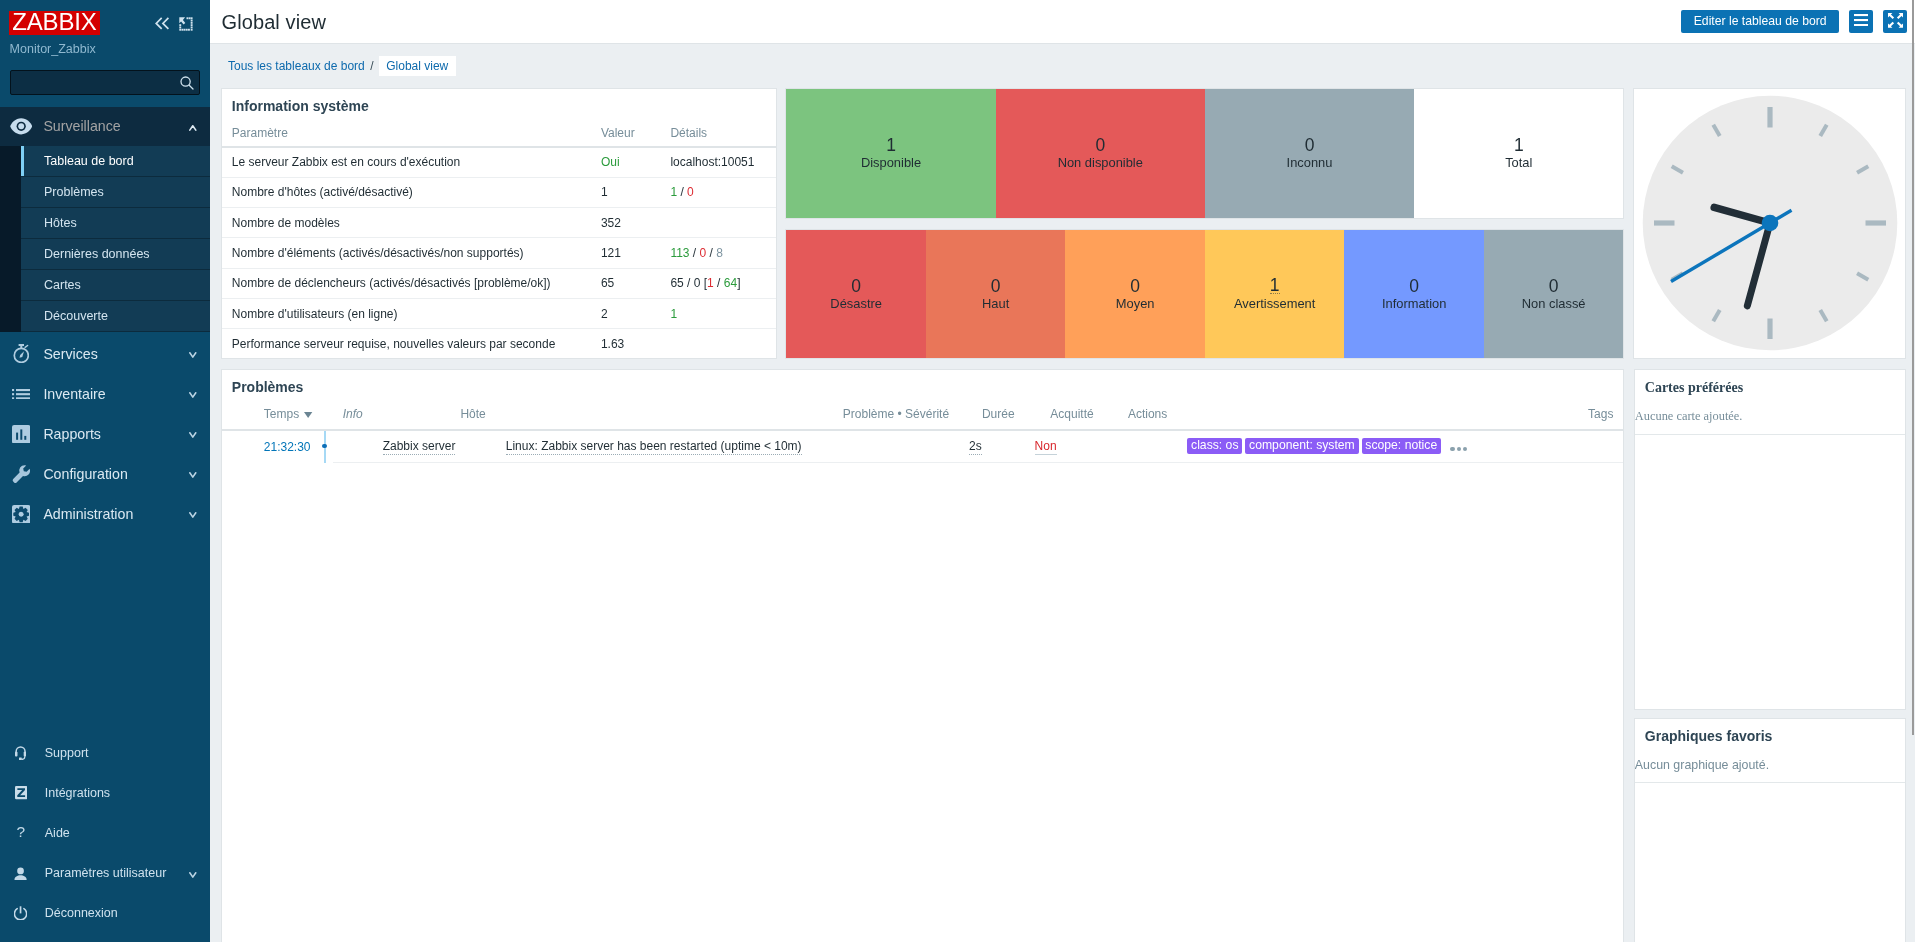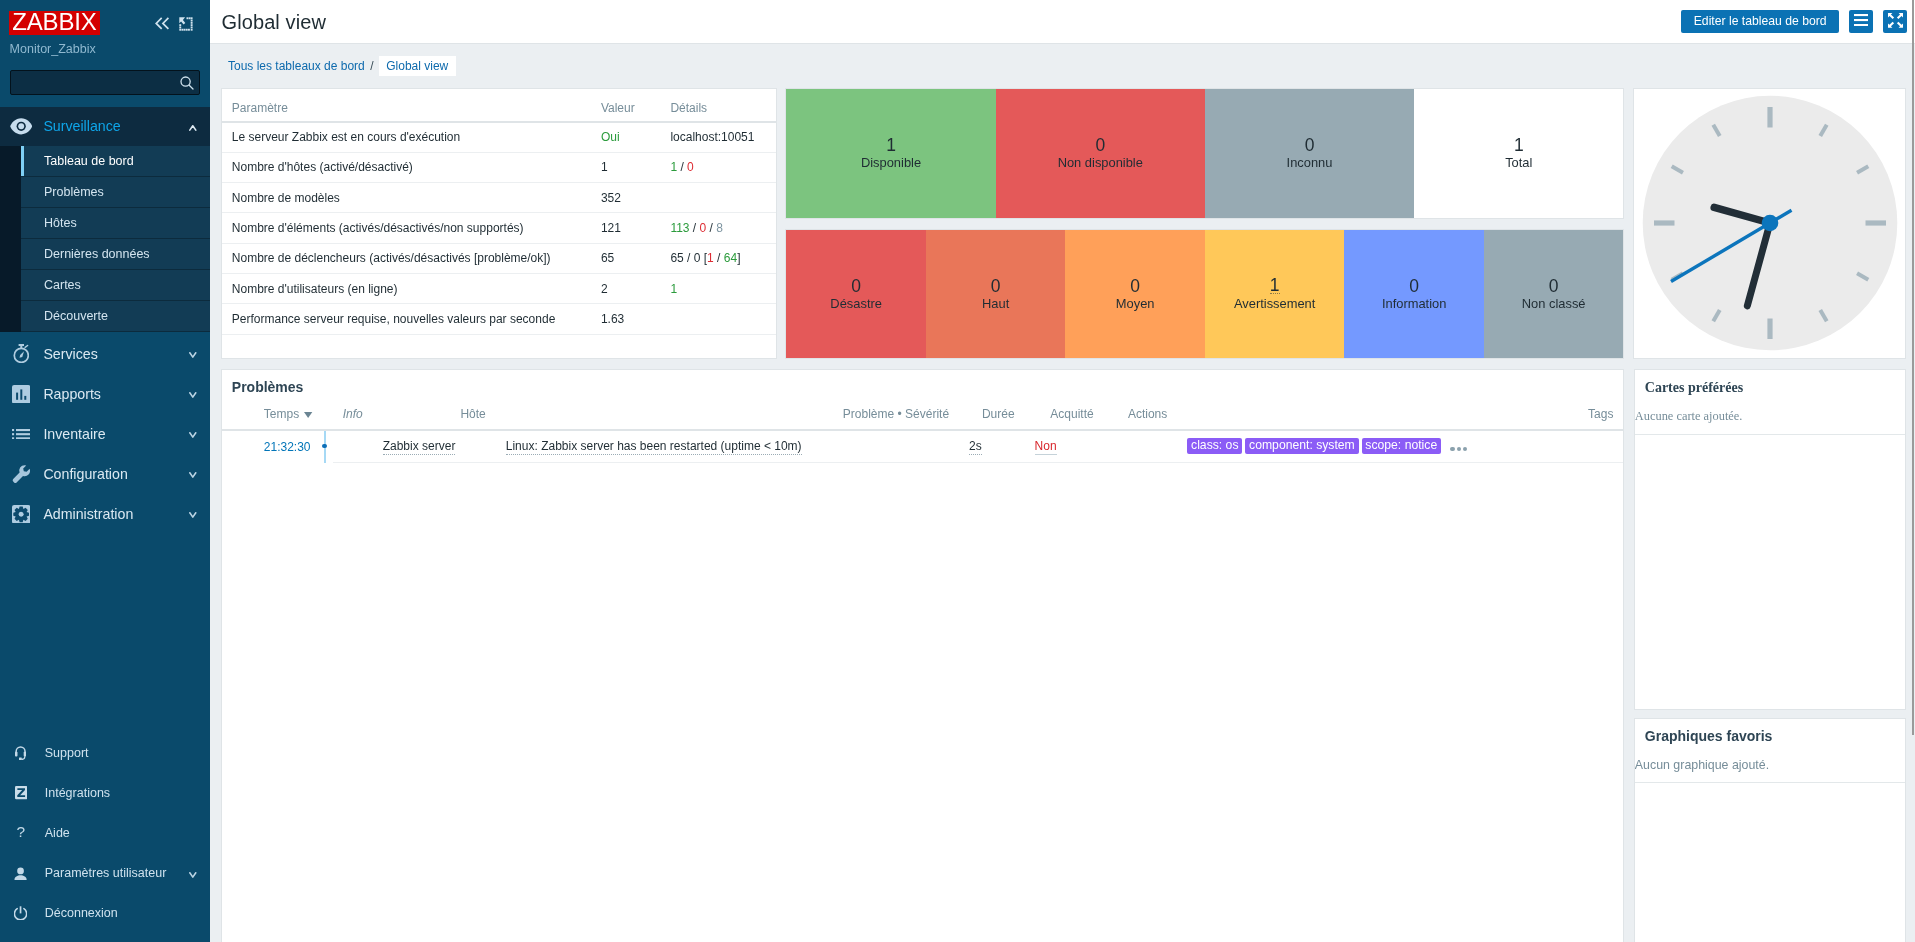--- a/index.html
+++ b/index.html
@@ -20,21 +20,21 @@
   .search-btn{position:absolute;right:3px;top:3px;width:17px;height:17px;display:flex;align-items:center;justify-content:center;}
 
   .sb-nav{position:absolute;left:0;top:107px;width:210px;}
   .sb-section{position:relative;}
   .sb-section.expanded{background:#092235;}
   .sb-head{height:40px;display:flex;align-items:center;padding-left:9.8px;position:relative;cursor:pointer;}
   .sb-head .ico{width:22.4px;height:22px;display:flex;align-items:center;justify-content:center;margin-right:11.2px;}
   .sb-head .lbl{color:#dbe9f2;font-size:14.2px;}
   .sb-section.expanded{background:#0b2639;margin-bottom:2.4px;}
   .sb-section.expanded .sb-head{background:#0d2b40;height:38.5px;}
-  .sb-section.expanded .sb-head .lbl{color:#0ea5e9;text-align:center;}
+  .sb-section.expanded .sb-head .lbl{color:#a3a3a3;text-align:center;}
   .sb-head .chev{position:absolute;left:189px;top:17.9px;width:7.6px;height:6.8px;line-height:0;}
   .sb-sub{padding-left:0;background:#071a29;}
   .sb-sub-item{height:31px;display:flex;align-items:center;padding-left:22px;position:relative;color:#d4e5f0;font-size:12.5px;cursor:pointer;box-sizing:border-box;}
   .sb-sub-item:after{content:"";position:absolute;left:21px;right:0;top:0;bottom:0;background:#123c55;z-index:0;}
   .sb-sub-item:before{content:"";position:absolute;left:21px;right:0;bottom:0;height:1px;background:#0c2b3d;z-index:2;}
   .sb-sub-item span{position:relative;z-index:1;margin-left:22px;}
   .sb-sub-item.selected span{color:#fff;}
   .sb-sub-item.selected em{position:absolute;left:21px;top:0;bottom:1px;width:3px;background:#7fd0f5;z-index:3;}
   .sb-foot{position:absolute;left:0;right:16px;top:733px;}
   .sb-foot-item{height:40px;display:flex;align-items:center;padding-left:14.2px;position:relative;cursor:pointer;}
@@ -220,50 +220,50 @@
             </span>
             <span class="lbl">Services</span>
             <span class="chev"><svg width="7.6" height="6.8" viewBox="0 0 7.6 6.8">
                 <path d="M0.8 0.8 L3.8 5.1 L6.8 0.8" fill="none" stroke="#bbd4e4" stroke-width="1.6" stroke-linecap="round" stroke-linejoin="round"></path>
               </svg></span>
           </div>
         </div>
         <div class="sb-section">
           <div class="sb-head">
             <span class="ico">
-              <svg width="18.3" height="18.7" viewBox="0 0 18.3 18.7">
-                <path d="M2.1 0h14.1a2.1 2.1 0 0 1 2.1 2.1v14.5a2.1 2.1 0 0 1-2.1 2.1H2.1A2.1 2.1 0 0 1 0 16.6V2.1A2.1 2.1 0 0 1 2.1 0z" fill="#aecce1"></path>
-                <g fill="#0c4a6d">
-                  <rect x="4.1" y="7.6" width="2.0" height="7.2"></rect>
-                  <rect x="8.3" y="4.4" width="2.0" height="10.4"></rect>
-                  <rect x="12.3" y="10.9" width="2.0" height="3.9"></rect>
-                </g>
-              </svg>
-            </span>
-            <span class="lbl">Rapports</span>
-            <span class="chev"><svg width="7.6" height="6.8" viewBox="0 0 7.6 6.8">
-                <path d="M0.8 0.8 L3.8 5.1 L6.8 0.8" fill="none" stroke="#bbd4e4" stroke-width="1.6" stroke-linecap="round" stroke-linejoin="round"></path>
-              </svg></span>
-          </div>
-        </div>
-        <div class="sb-section">
-          <div class="sb-head">
-            <span class="ico">
               <svg width="18" height="10.4" viewBox="0 0 18 10.4">
                 <g fill="#b0cde0">
                   <rect x="0" y="0" width="2.1" height="2.1"></rect>
                   <rect x="4.0" y="0" width="14" height="2.1"></rect>
                   <rect x="0" y="4.15" width="2.1" height="2.1"></rect>
                   <rect x="4.0" y="4.15" width="14" height="2.1"></rect>
                   <rect x="0" y="8.3" width="2.1" height="2.1"></rect>
                   <rect x="4.0" y="8.3" width="14" height="2.1"></rect>
                 </g>
               </svg>
             </span>
             <span class="lbl">Inventaire</span>
+            <span class="chev"><svg width="7.6" height="6.8" viewBox="0 0 7.6 6.8">
+                <path d="M0.8 0.8 L3.8 5.1 L6.8 0.8" fill="none" stroke="#bbd4e4" stroke-width="1.6" stroke-linecap="round" stroke-linejoin="round"></path>
+              </svg></span>
+          </div>
+        </div>
+        <div class="sb-section">
+          <div class="sb-head">
+            <span class="ico">
+              <svg width="18.3" height="18.7" viewBox="0 0 18.3 18.7">
+                <path d="M2.1 0h14.1a2.1 2.1 0 0 1 2.1 2.1v14.5a2.1 2.1 0 0 1-2.1 2.1H2.1A2.1 2.1 0 0 1 0 16.6V2.1A2.1 2.1 0 0 1 2.1 0z" fill="#aecce1"></path>
+                <g fill="#0c4a6d">
+                  <rect x="4.1" y="7.6" width="2.0" height="7.2"></rect>
+                  <rect x="8.3" y="4.4" width="2.0" height="10.4"></rect>
+                  <rect x="12.3" y="10.9" width="2.0" height="3.9"></rect>
+                </g>
+              </svg>
+            </span>
+            <span class="lbl">Rapports</span>
             <span class="chev"><svg width="7.6" height="6.8" viewBox="0 0 7.6 6.8">
                 <path d="M0.8 0.8 L3.8 5.1 L6.8 0.8" fill="none" stroke="#bbd4e4" stroke-width="1.6" stroke-linecap="round" stroke-linejoin="round"></path>
               </svg></span>
           </div>
         </div>
         <div class="sb-section">
           <div class="sb-head">
             <span class="ico">
               <svg width="20" height="20" viewBox="0 0 20 20">
                 <path d="M13.6 1.2a5.4 5.4 0 0 0-5.0 7.4l-6.4 6.4a1.8 1.8 0 0 0 0 2.5l0.9 0.9a1.8 1.8 0 0 0 2.5 0l6.4-6.4a5.4 5.4 0 0 0 6.6-7.2l-3.0 3.0-2.8-0.6-0.6-2.8 3.0-3.0a5.4 5.4 0 0 0-1.6-0.2z" fill="#a7c6dc"></path>
@@ -379,20 +379,21 @@
     </div>
     <div class="breadcrumb">
       <span class="bc-item">Tous les tableaux de bord</span>
       <span class="bc-sep">/</span>
       <span class="bc-item active">Global view</span>
     </div>
 
     <div class="dash">
 
       <div class="widget" id="w-sysinfo">
+        <div class="wtitle">Information système</div>
         <table class="zt" id="t-sysinfo">
             <thead>
               <tr>
                 <th class="col0">Paramètre</th>
                 <th class="col1">Valeur</th>
                 <th class="col2">Détails</th>
               </tr>
             </thead>
             <tbody>
               <tr>

